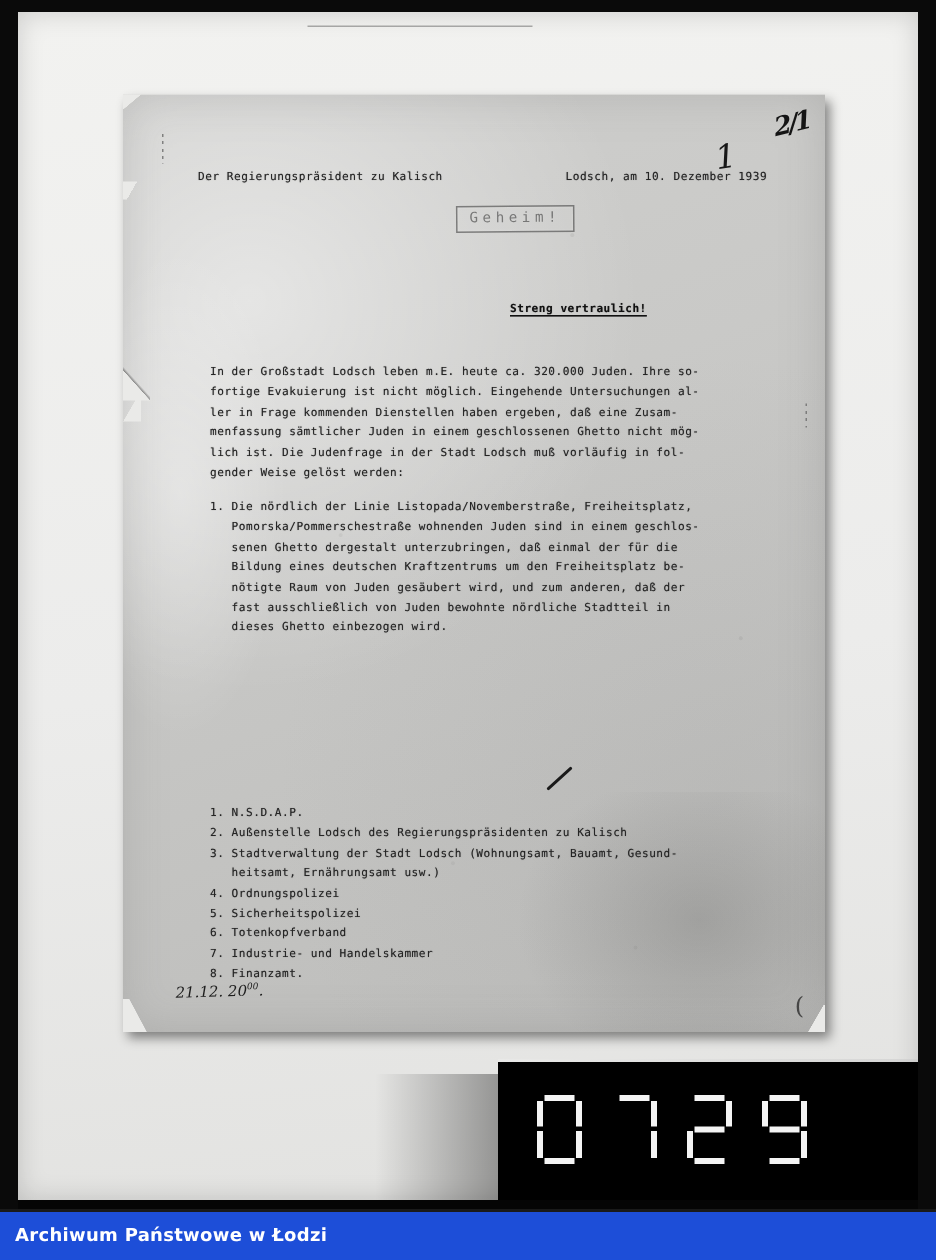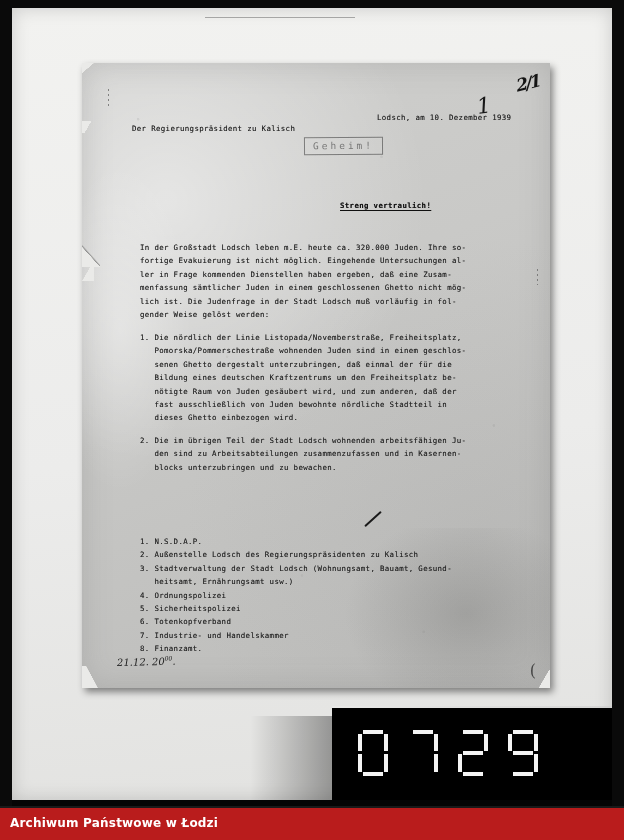--- a/index.html
+++ b/index.html
@@ -98,21 +98,21 @@
     font-size:7.4px;
     line-height:13.4px;
     letter-spacing:.35px;
     color:#242424;
     white-space:pre;
     text-shadow:0 0 .6px rgba(40,40,40,.55);
   }
   .bold{font-weight:bold;color:#101010;}
   .ul{text-decoration:underline;text-underline-offset:1.5px;margin-top:20px;}
 
-  .hdr{position:absolute;left:28px;top:59px;padding-left:22px;}
+  .hdr{position:absolute;left:28px;top:48px;padding-left:22px;}
   .hdr-date{position:absolute;left:274px;top:48px;padding-left:21px;}
 
   
   .stamp{
     position:absolute;left:222px;top:74px;
     border:1.4px solid rgba(70,70,70,.62);
     padding:2px 8px 3px 8px;
     font-family:"DejaVu Sans Mono","Liberation Mono",monospace;
     font-size:9.5px;letter-spacing:3px;
     color:rgba(75,75,75,.68);
@@ -185,21 +185,21 @@
   .dg i.a{left:5px;top:0;width:20px;height:4px;}
   .dg i.b{right:0;top:4px;width:4px;height:17px;}
   .dg i.c{right:0;top:24px;width:4px;height:18px;}
   .dg i.d{left:5px;bottom:0;width:20px;height:4px;}
   .dg i.e{left:0;top:24px;width:4px;height:18px;}
   .dg i.f{left:0;top:4px;width:4px;height:17px;}
   .dg i.g{left:5px;top:21px;width:20px;height:4px;}
 
   
   .footer{
-    position:absolute;left:0;bottom:0;width:624px;height:32px;background:#b91c1c;
+    position:absolute;left:0;bottom:0;width:624px;height:32px;background:#1d4ed8;
   }
   .footer span{
     position:absolute;left:10px;top:8px;
     color:#fff;font-size:12px;font-weight:bold;
     font-family:"DejaVu Sans",sans-serif;
     letter-spacing:.2px;
   }
   .footer-sep{
     position:absolute;left:0;bottom:32px;width:624px;height:2px;background:#1a1a1a;
   }
@@ -247,23 +247,20 @@
 gender Weise gelöst werden:</div>
 
     <div class="tw item1">1. Die nördlich der Linie Listopada/Novemberstraße, Freiheitsplatz,
    Pomorska/Pommerschestraße wohnenden Juden sind in einem geschlos-
    senen Ghetto dergestalt unterzubringen, daß einmal der für die
    Bildung eines deutschen Kraftzentrums um den Freiheitsplatz be-
    nötigte Raum von Juden gesäubert wird, und zum anderen, daß der
    fast ausschließlich von Juden bewohnte nördliche Stadtteil in
    dieses Ghetto einbezogen wird.</div>
 
-    <div class="tw item2">2. Die im übrigen Teil der Stadt Lodsch wohnenden arbeitsfähigen Ju-
-   den sind zu Arbeitsabteilungen zusammenzufassen und in Kasernen-
-   blocks unterzubringen und zu bewachen.</div>
 
 
     <div class="tw agencies">1. N.S.D.A.P.
 2. Außenstelle Lodsch des Regierungspräsidenten zu Kalisch
 3. Stadtverwaltung der Stadt Lodsch (Wohnungsamt, Bauamt, Gesund-
    heitsamt, Ernährungsamt usw.)
 4. Ordnungspolizei
 5. Sicherheitspolizei
 6. Totenkopfverband
 7. Industrie- und Handelskammer

